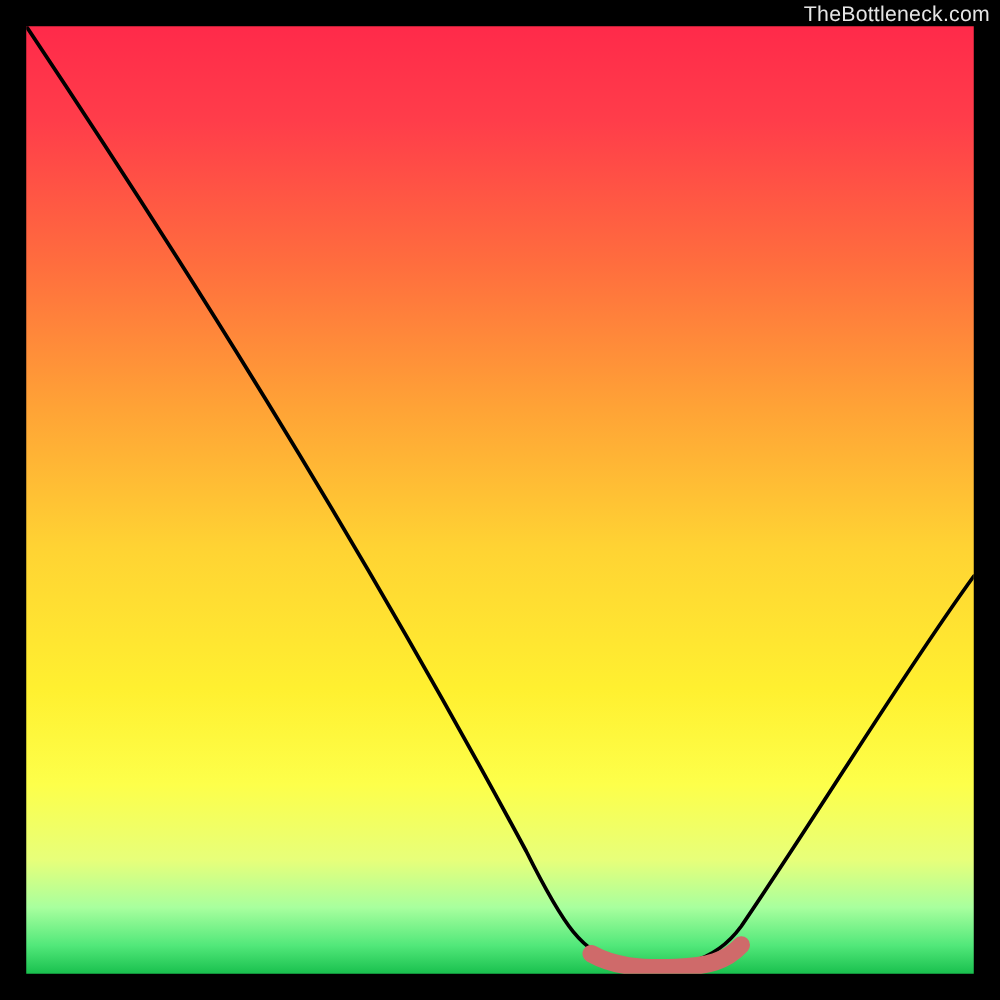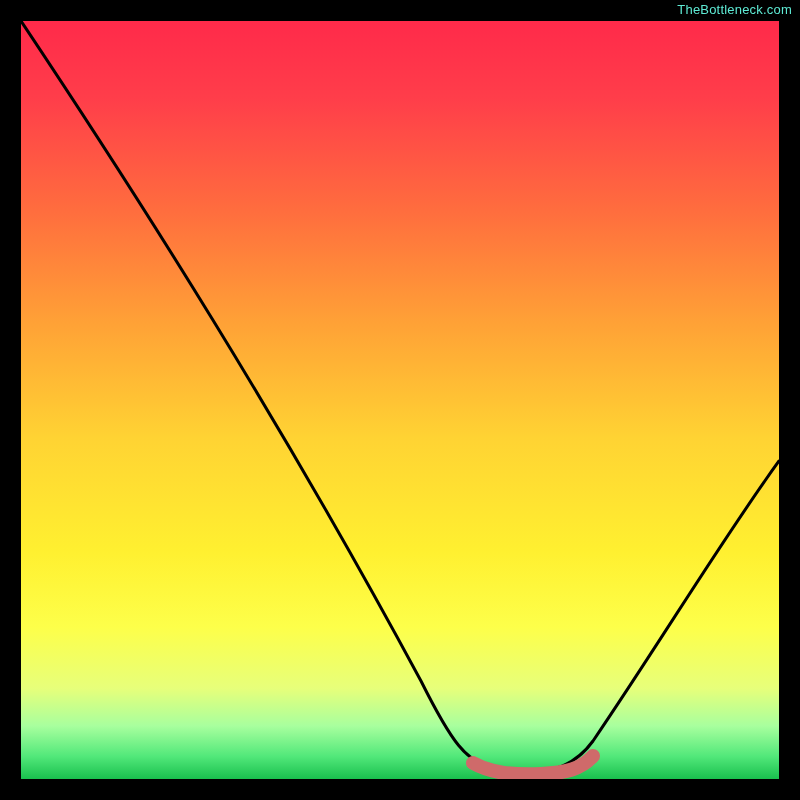--- a/index.html
+++ b/index.html
@@ -28,22 +28,22 @@
       #a8ff9e 93%,
       #52e87a 97%,
       #19c04e 100%
     );
   }
   .watermark {
     position: absolute;
     top: 2px;
     right: 8px;
     font-family: Arial, Helvetica, sans-serif;
-    font-size: 13px;
-    color: #5eead4;
+    font-size: 17px;
+    color: #e5e5e5;
     font-weight: 400;
     letter-spacing: 0.2px;
   }
   svg.curve {
     position: absolute;
     left: 0;
     top: 0;
     width: 758px;
     height: 758px;
   }

